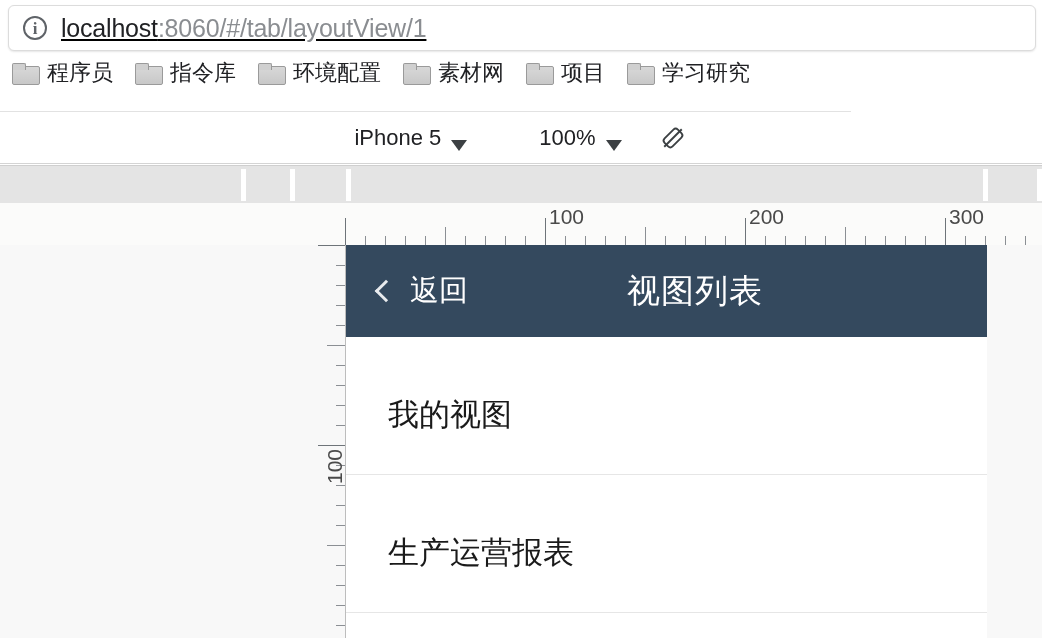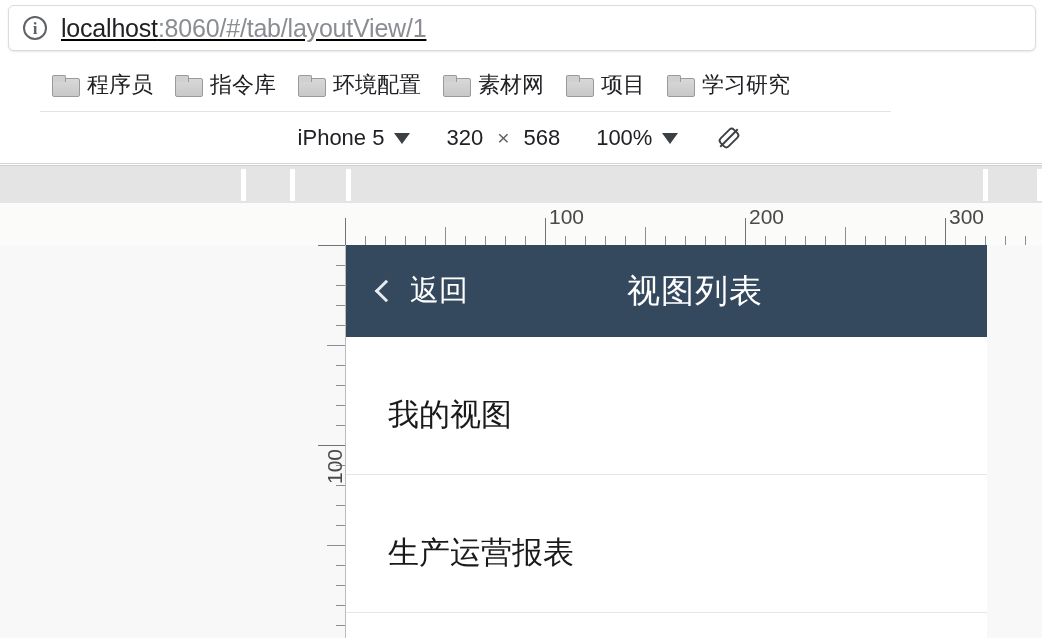--- a/index.html
+++ b/index.html
@@ -41,24 +41,23 @@
     text-decoration: underline;
   }
   .url-host { color: #202124; }
   .url-path { color: #8a8d91; }
 
   
   .bookmarks-row {
     position: absolute; left: 0; top: 58px; width: 851px; height: 54px;
     background: #ffffff;
     border-bottom: 1px solid #e2e2e2;
-    display: flex; align-items: center;
+    display: flex; align-items: flex-start;
     padding-left: 12px;
     overflow: hidden;
-    margin-left: 40px;
   }
   .bm {
     display: flex; align-items: center;
     margin-right: 22px;
     white-space: nowrap;
     flex: 0 0 auto;
   }
   .folder-icon {
     position: relative;
     width: 26px; height: 20px;
@@ -87,21 +86,21 @@
   }
 
   
   .device-toolbar {
     position: absolute; left: 0; top: 113px; width: 1042px; height: 51px;
     background: #ffffff;
     border-bottom: 1px solid #d4d4d4;
     display: flex; align-items: center; justify-content: center;
   }
   .dt-item {
-    display: flex; align-items: center;
+    display: flex; align-items: flex-end;
     font-size: 22px; color: #202124;
     white-space: nowrap;
   }
   .caret {
     display: inline-block;
     margin-left: 10px;
     width: 0; height: 0;
     border-left: 8px solid transparent;
     border-right: 8px solid transparent;
     border-top: 11px solid #3c4043;
@@ -255,25 +254,20 @@
     <span class="bm-label">学习研究</span>
   </div>
 </div>
 
 <div class="device-toolbar">
   <div class="dt-item">
     <span>iPhone 5</span>
     <span class="caret"></span>
   </div>
   <span class="dt-gap"></span>
-  <div class="dt-item">
-    <span>320</span>
-    <span class="dt-times">×</span>
-    <span>568</span>
-  </div>
   <span class="dt-gap"></span>
   <div class="dt-item">
     <span>100%</span>
     <span class="caret"></span>
   </div>
   <span class="dt-gap"></span>
   <div class="dt-item">
     <svg class="rotate-icon" viewBox="0 0 24 24">
       <rect x="4.5" y="7.5" width="15" height="9" rx="2.5" ry="2.5" fill="none" stroke="#3c4043" stroke-width="1.5" transform="rotate(-45 12 12)"></rect>
       <line x1="19" y1="5" x2="5" y2="19" stroke="#3c4043" stroke-width="1.5"></line>

